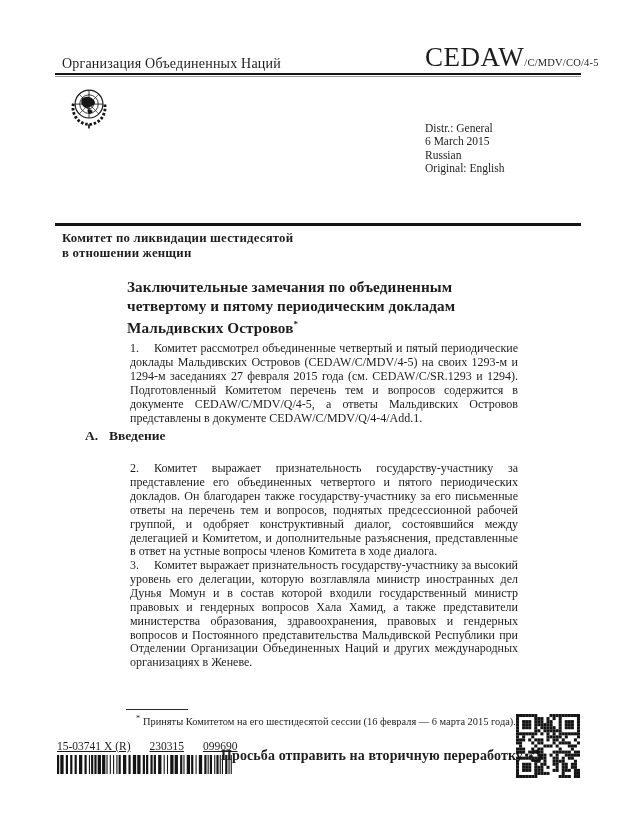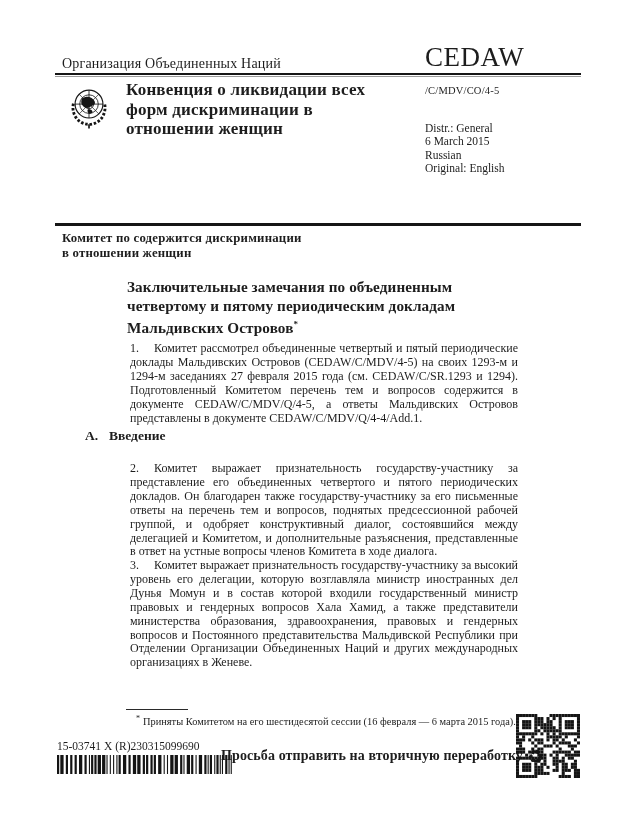--- a/index.html
+++ b/index.html
@@ -5,21 +5,21 @@
   html,body{margin:0;padding:0;background:#e8e8e8;}
   .page{
     position:relative;width:640px;height:828px;background:#ffffff;
     font-family:"Liberation Serif","DejaVu Serif",serif;color:#1d1d1d;
     overflow:hidden;margin:0 auto;padding-left:28px;
   }
   .abs{position:absolute;}
 
   
   .org-name{left:62px;top:56px;font-size:14px;letter-spacing:.2px;}
-  .symbol-block{left:425px;top:42px;width:156px;display:flex;align-items:baseline;justify-content:flex-start;white-space:nowrap;flex-direction:column;}
+  .symbol-block{left:425px;top:42px;width:156px;display:flex;align-items:baseline;justify-content:flex-start;white-space:nowrap;}
   .symbol-main{font-size:27px;letter-spacing:.5px;}
   .symbol-suffix{font-size:10.5px;letter-spacing:.2px;margin-top:12px;}
   .header-rule{left:55px;top:73px;width:526px;height:1px;border-top:2px solid #161616;border-bottom:1px solid #9b9b9b;}
   .emblem{left:62px;top:82px;width:54px;height:56px;}
   .masthead-title{left:126px;top:80px;font-size:17px;font-weight:bold;line-height:19.5px;letter-spacing:.2px;}
   .distr-block{left:425px;top:86px;font-size:11.5px;line-height:13.4px;margin-top:36px;}
 
   
   .mid-rule{left:55px;top:223px;width:526px;height:2.5px;background:#161616;}
   .committee{left:62px;top:231px;font-size:12.8px;font-weight:bold;line-height:15px;letter-spacing:.2px;}
@@ -27,21 +27,21 @@
   .doc-title sup{font-size:9px;}
   .body-para{left:126px;width:388px;margin:4px;font-size:12px;line-height:13.9px;text-align:justify;}
   .pnum{margin-right:15px;}
   .section-heading{left:85px;top:428px;font-size:13.5px;font-weight:bold;}
   .sec-label{display:inline-block;width:24px;}
 
   
   .footnote-rule{left:126px;top:709px;width:62px;border-top:1.2px solid #2a2a2a;height:0;}
   .footnote{left:126px;top:714px;font-size:10.4px;white-space:nowrap;text-align:center;}
   .footnote .fn-marker{font-size:8px;vertical-align:4px;margin:0 3px 0 10px;}
-  .docnum{left:57px;top:740px;font-size:11.5px;display:flex;white-space:nowrap;}
+  .docnum{left:57px;top:740px;font-size:11.5px;display:flex;gap:19px;white-space:nowrap;text-decoration:underline;}
   .barcode{left:57px;top:755px;width:177px;height:19px;}
   .recycle-row{top:744px;right:124px;display:flex;align-items:center;height:24px;}
   .recycle-text{font-size:14px;font-weight:bold;letter-spacing:.1px;margin-left:19px;}
   .recycle-glyph{font-family:"DejaVu Sans",sans-serif;font-size:19px;margin-left:4px;line-height:1;}
   .qr{left:516px;top:714px;width:64px;height:64px;}
 </style>
 </head>
 <body>
 
 <div class="page">
@@ -64,37 +64,32 @@
       <line x1="32" y1="8.5" x2="32" y2="41.5"></line>
       <line x1="20.3" y1="13.3" x2="43.7" y2="36.7" stroke-width=".8"></line>
       <line x1="43.7" y1="13.3" x2="20.3" y2="36.7" stroke-width=".8"></line>
     </g>
     <path fill="#161616" d="M23.5 18.5c3.5-2.6 8-3 11-1 2.8 1.7 5.4 4.4 4.4 7.2-.9 2.2-3.8 2.2-5.8 3.8-2 1.4-5 1.5-7.1-.2-2-1.5-3.2-3.4-3.2-5.4 0-1.8.2-3.3.7-4.4z"></path>
     <path fill="#161616" d="M30.5 31.5c2-1 4.8.1 5.6 2 .5 1.8-1.7 3.1-3.6 2.8-1.9-.7-2.9-3-2-4.8z"></path>
     <path d="M13.5 24.5c-2.8 13 6.2 24.5 18.5 24.5s21.3-11.5 18.5-24.5" stroke="#161616" stroke-width="3.4" fill="none" stroke-dasharray="3 2.1"></path>
     <line x1="32" y1="49" x2="32" y2="54" stroke="#161616" stroke-width="2"></line>
   </svg>
 
-  <div class="abs masthead-title">
-    <div>Конвенция о ликвидации всех</div>
-    <div>форм дискриминации в</div>
-    <div>отношении женщин</div>
-  </div>
 
   <div class="abs distr-block">
     <div>Distr.: General</div>
     <div>6 March 2015</div>
     <div>Russian</div>
     <div>Original: English</div>
   </div>
 
   <div class="abs mid-rule"></div>
 
   <div class="abs committee">
-    <div>Комитет по содержится дискриминации</div>
+    <div>Комитет по ликвидации шестидесятой</div>
     <div>в отношении женщин</div>
   </div>
 
   <div class="abs doc-title">
     <span>Заключительные замечания по объединенным четвертому и пятому периодическим докладам Мальдивских Островов</span><sup>*</sup>
   </div>
 
   <p class="abs body-para" style="top:338px">
     <span class="pnum">1.</span><span>Комитет рассмотрел объединенные четвертый и пятый периодические доклады Мальдивских Островов (CEDAW/C/MDV/4-5) на своих 1293-м и 1294-м заседаниях 27 февраля 2015 года (см. CEDAW/C/SR.1293 и 1294). Подготовленный Комитетом перечень тем и вопросов содержится в документе CEDAW/C/MDV/Q/4-5, а ответы Мальдивских Островов представлены в документе CEDAW/C/MDV/Q/4-4/Add.1.</span>
   </p>

